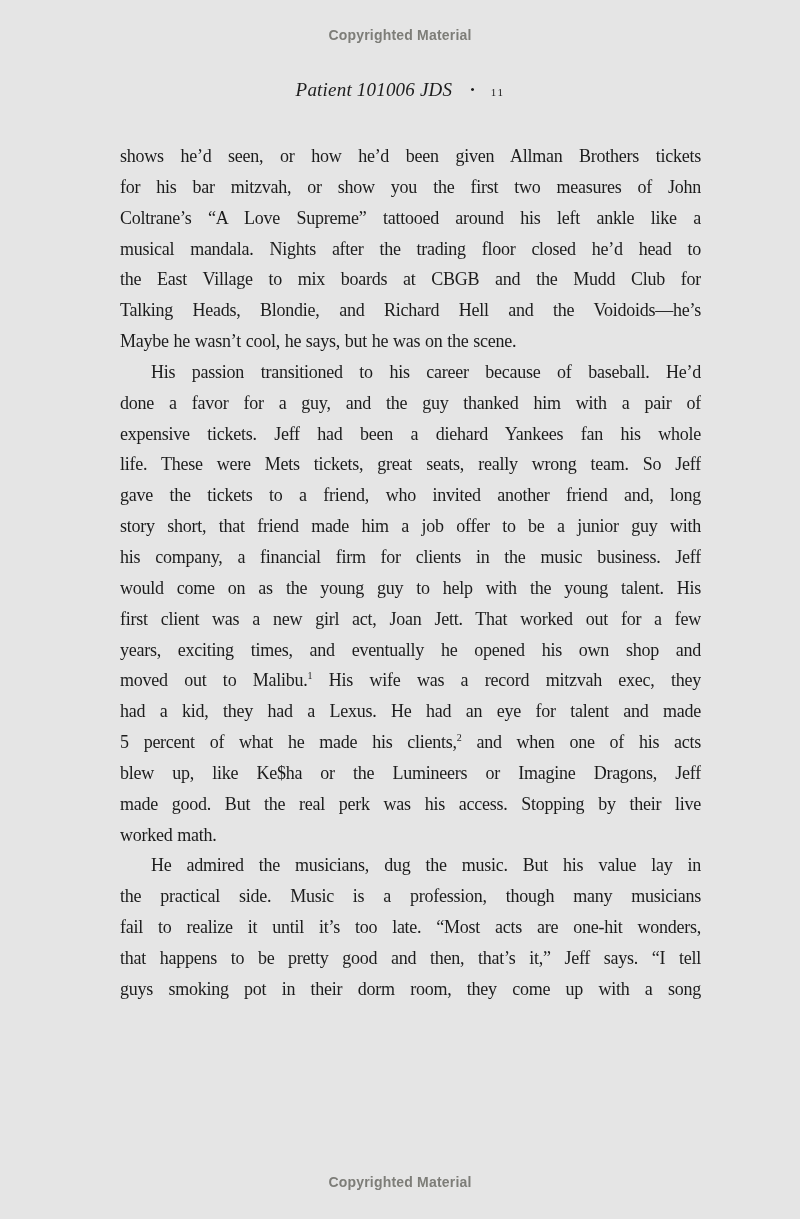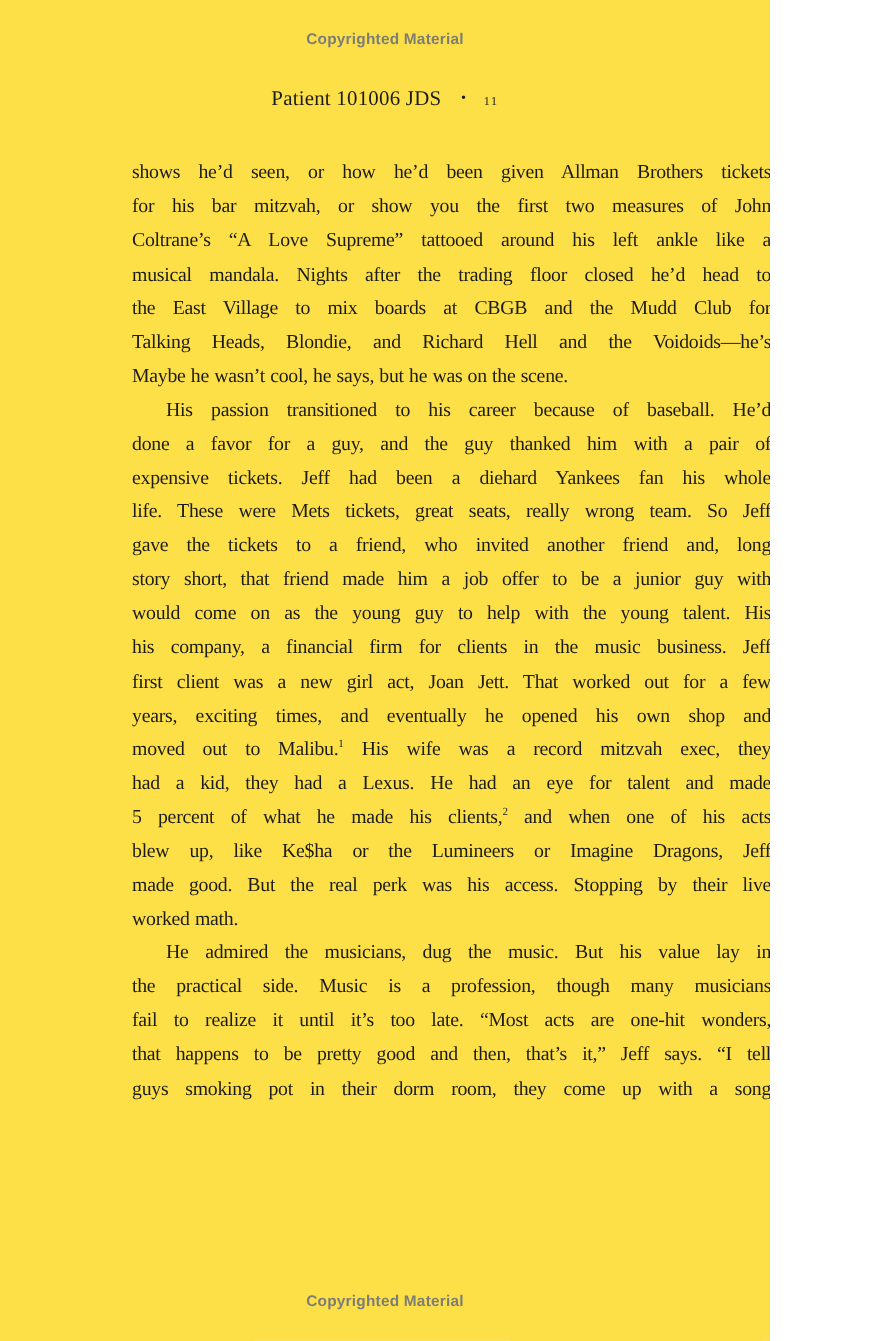--- a/index.html
+++ b/index.html
@@ -1,21 +1,21 @@
 <!DOCTYPE html>
 <html><head>
 <meta charset="utf-8">
 <style>
   * { margin: 0; padding: 0; box-sizing: border-box; }
   html, body { background: #ffffff; }
   .page {
     position: relative;
-    width: 700px;
+    width: 800px;
     height: 1219px;
-    background: #fde047;
+    background: #e5e5e5;
     overflow: hidden;
     font-family: "Liberation Serif", serif;
   }
   .copyright-banner {
     position: absolute;
     left: 0;
     width: 100%;
     text-align: center;
     font-family: "Liberation Sans", sans-serif;
     font-size: 14px;
@@ -28,20 +28,21 @@
   .running-head {
     position: absolute;
     top: 79px;
     left: 0;
     width: 100%;
     text-align: center;
     color: #1c1c1c;
     font-size: 19px;
   }
   .rh-title {
+    font-style: italic;
     letter-spacing: 0.2px;
   }
   .rh-bullet {
     display: inline-block;
     font-size: 13px;
     vertical-align: 2px;
     margin: 0 16px 0 18px;
   }
   .rh-page {
     font-size: 11px;
@@ -94,22 +95,22 @@
       <div class="line">musical mandala. Nights after the trading floor closed he’d head to</div>
       <div class="line">the East Village to mix boards at CBGB and the Mudd Club for</div>
       <div class="line">Talking Heads, Blondie, and Richard Hell and the Voidoids—he’s</div>
       <div class="line para-end">Maybe he wasn’t cool, he says, but he was on the scene.</div>
       <div class="line indent">His passion transitioned to his career because of baseball. He’d</div>
       <div class="line">done a favor for a guy, and the guy thanked him with a pair of</div>
       <div class="line">expensive tickets. Jeff had been a diehard Yankees fan his whole</div>
       <div class="line">life. These were Mets tickets, great seats, really wrong team. So Jeff</div>
       <div class="line">gave the tickets to a friend, who invited another friend and, long</div>
       <div class="line">story short, that friend made him a job offer to be a junior guy with</div>
+      <div class="line">his company, a financial firm for clients in the music business. Jeff</div>
       <div class="line">would come on as the young guy to help with the young talent. His</div>
-      <div class="line">his company, a financial firm for clients in the music business. Jeff</div>
       <div class="line">first client was a new girl act, Joan Jett. That worked out for a few</div>
       <div class="line">years, exciting times, and eventually he opened his own shop and</div>
       <div class="line"><span>moved out to Malibu.</span><sup>1</sup><span> His wife was a record mitzvah exec, they</span></div>
       <div class="line">had a kid, they had a Lexus. He had an eye for talent and made</div>
       <div class="line"><span>5 percent of what he made his clients,</span><sup>2</sup><span> and when one of his acts</span></div>
       <div class="line">blew up, like Ke$ha or the Lumineers or Imagine Dragons, Jeff</div>
       <div class="line">made good. But the real perk was his access. Stopping by their live</div>
       <div class="line para-end">worked math.</div>
       <div class="line indent">He admired the musicians, dug the music. But his value lay in</div>
       <div class="line">the practical side. Music is a profession, though many musicians</div>

